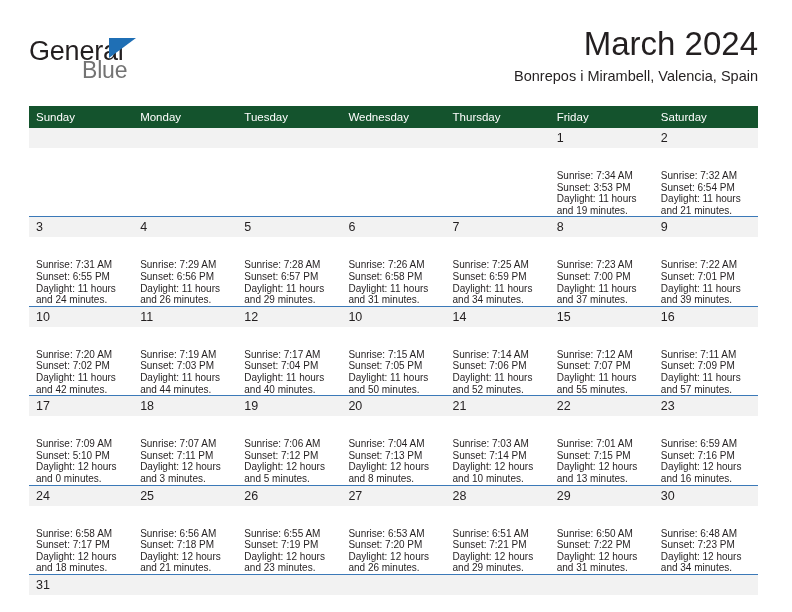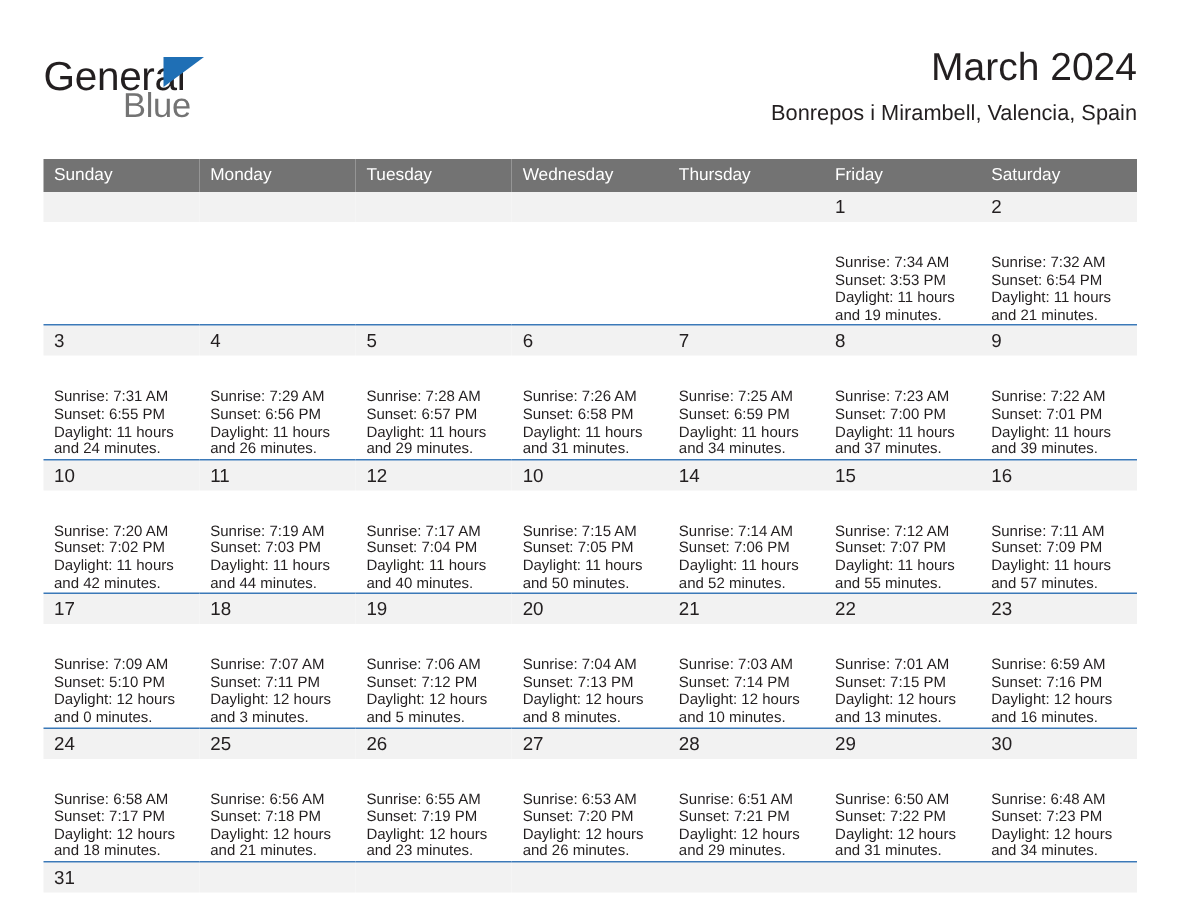--- a/index.html
+++ b/index.html
@@ -63,21 +63,21 @@
     color: #737373;
     font-family: Liberation Sans, sans-serif;
   }
   .titles {
     position: absolute;
     right: 0;
     top: 0;
     text-align: right;
   }
   .cal-title {
-    font-size: 26px;
+    font-size: 33px;
     color: #231f20;
     line-height: 32px;
     white-space: nowrap;
   }
   .cal-sub {
     font-size: 14.5px;
     color: #231f20;
     line-height: 22px;
     margin-top: 5px;
     white-space: nowrap;
@@ -86,21 +86,21 @@
   
   .cal {
     position: absolute;
     left: 29px;
     top: 106px;
     width: 729px;
     border-collapse: collapse;
     table-layout: fixed;
   }
   .cal th {
-    background: #737373;
+    background: #14532d;
     color: #ffffff;
     font-size: 11.5px;
     font-weight: normal;
     text-align: left;
     padding: 5px 0 5px 7px;
     height: 12px;
     border: none;
   }
   .cal td {
     vertical-align: top;

